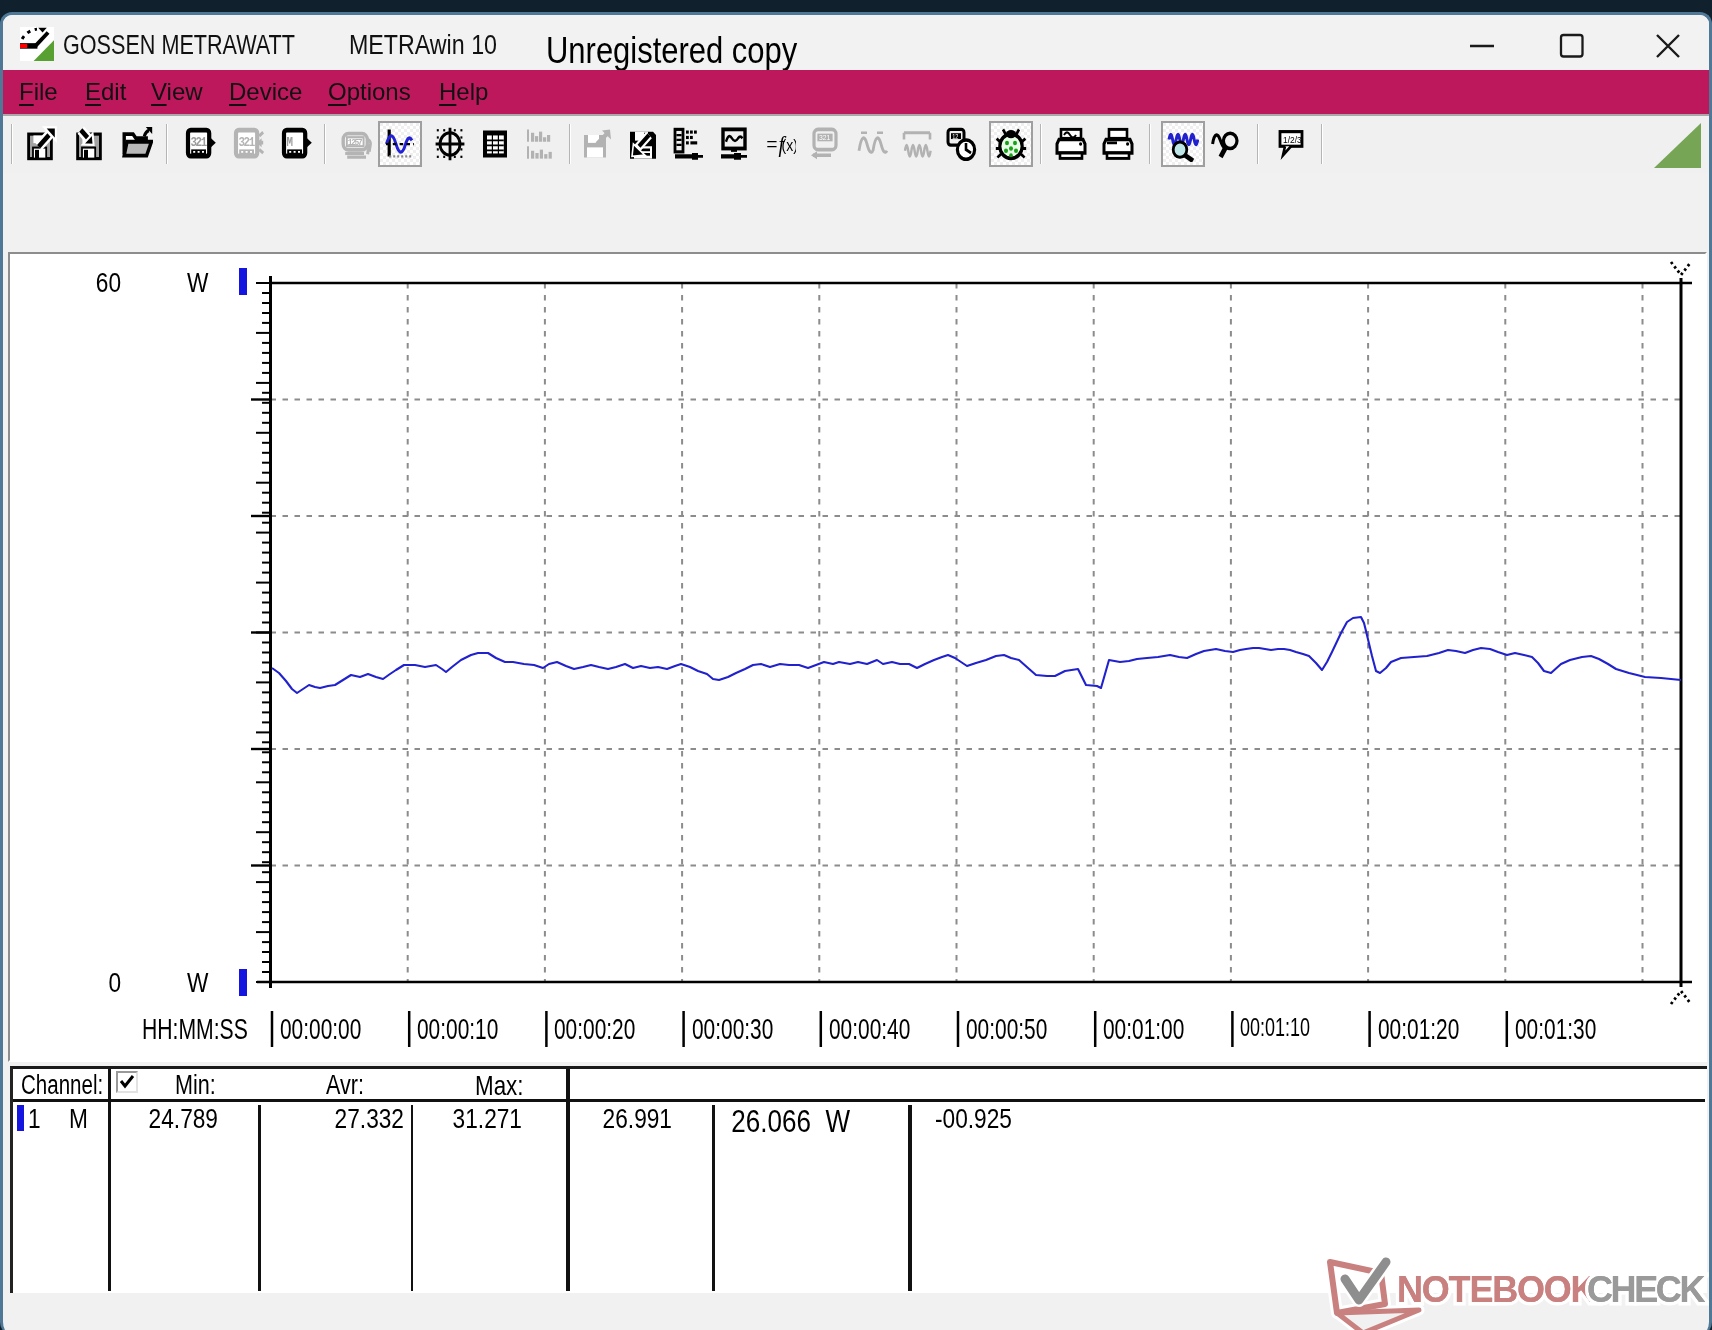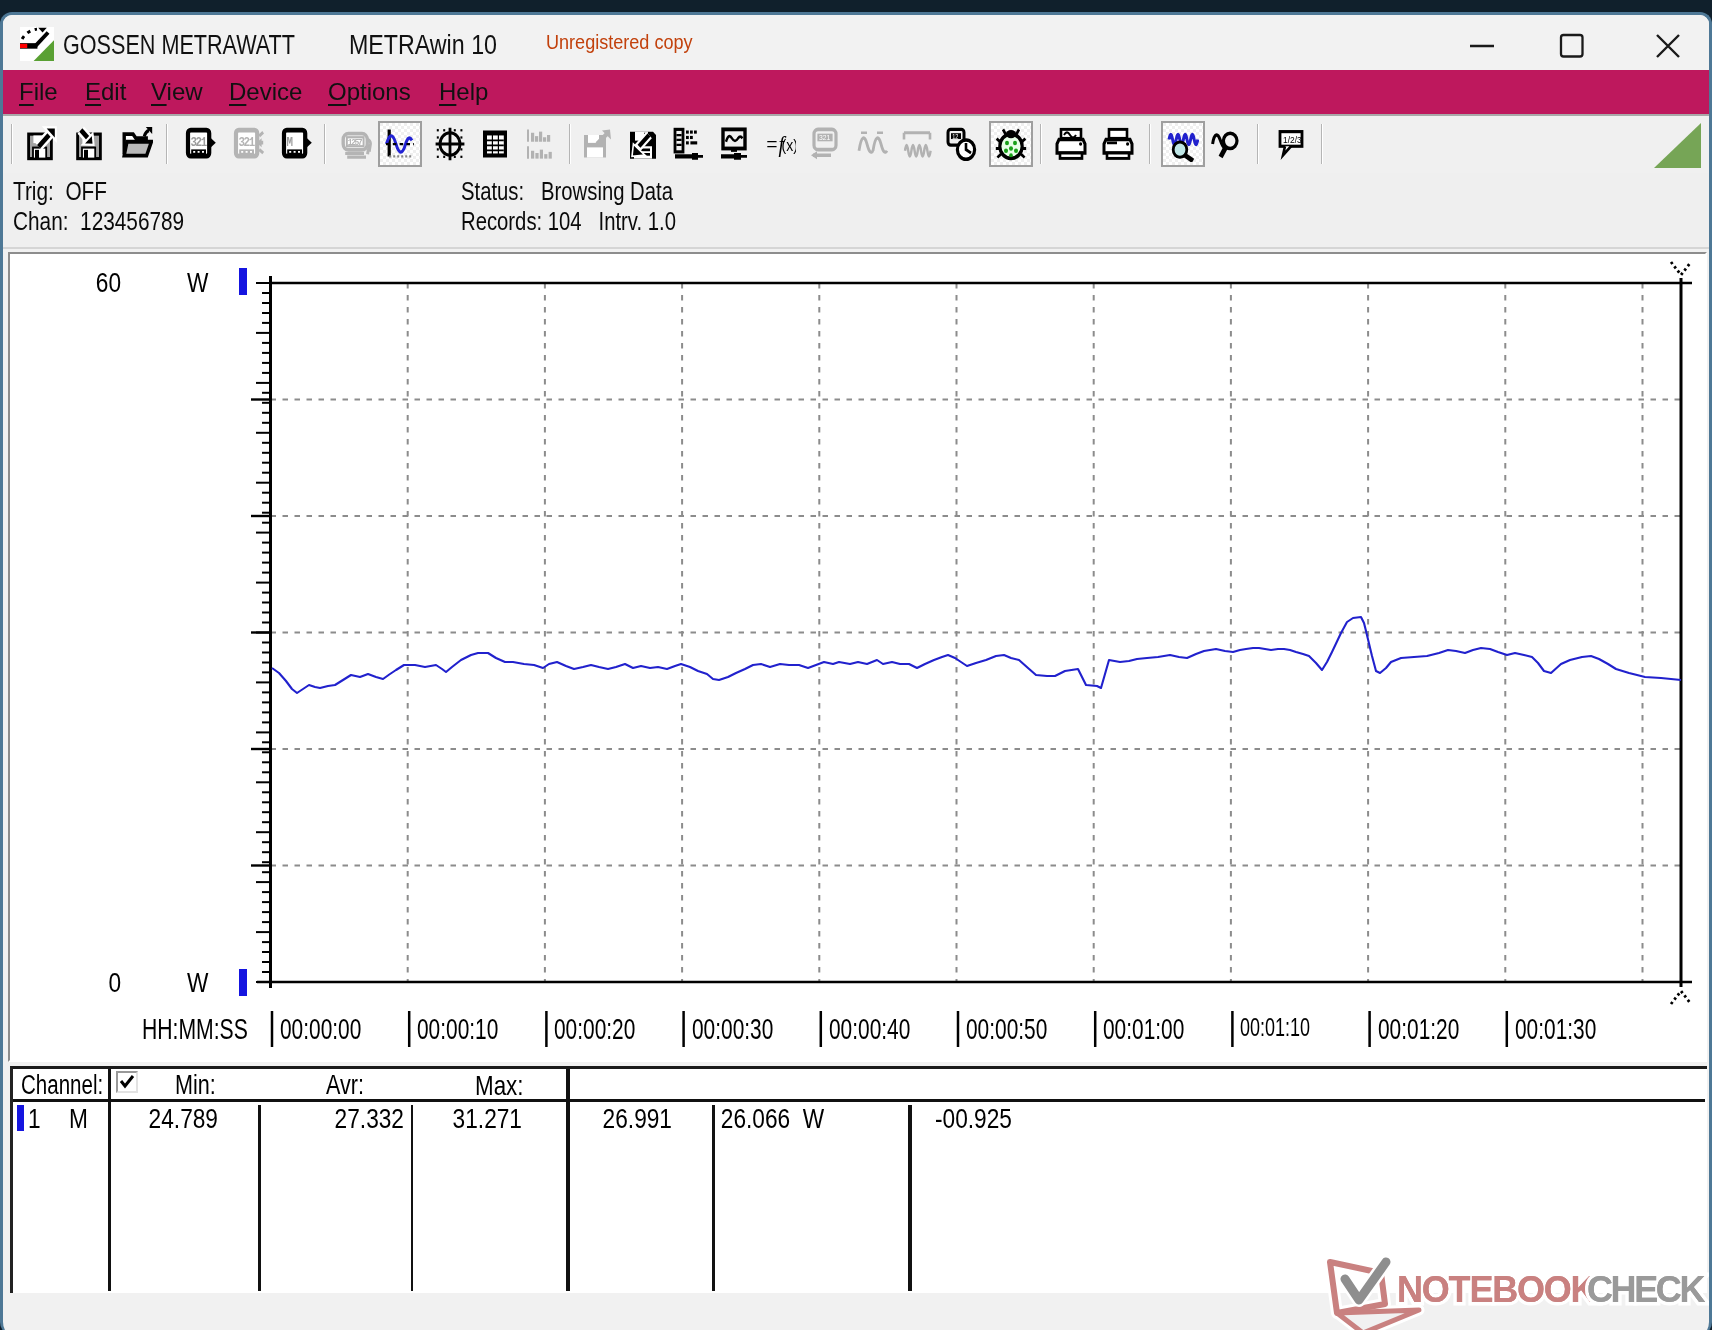--- a/index.html
+++ b/index.html
@@ -45,21 +45,21 @@
       <rect x="0" y="0" width="16" height="16" fill="#fff"></rect>
       <polygon points="6.4,16 16,6.2 16,16" fill="#59a033"></polygon>
       <rect x="0" y="7.6" width="8.2" height="2.6" fill="#000"></rect>
       <rect x="0" y="7.9" width="3.4" height="2.0" fill="#f00"></rect>
       <path d="M7.2,9 L13.2,2.6" stroke="#000" stroke-width="1.8" fill="none"></path>
       <path d="M1,5.6 C2.5,3 5,1.3 8,1" stroke="#000" stroke-width="1.4" fill="none" stroke-dasharray="1.6 2.2"></path>
       <polygon points="8.6,0.4 12.6,0.4 10.6,2.6" fill="#000"></polygon>
     </svg>
     <div class="abs tx" style="left:60px;top:15px;font-size:27px;color:#111"><span class="sx" style="transform:scaleX(0.80)">GOSSEN METRAWATT</span></div>
     <div class="abs tx" style="left:346px;top:15px;font-size:27px;color:#111"><span class="sx" style="transform:scaleX(0.86)">METRAwin 10</span></div>
-    <div class="abs tx" style="left:543px;top:15px;font-size:21px;color:#c2410c"><span class="sx" style="transform:scaleX(0.86)">Unregistered copy</span></div>
+    <div class="abs tx" style="left:543px;top:15px;font-size:36px;color:#000000"><span class="sx" style="transform:scaleX(0.86)">Unregistered copy</span></div>
 
     <svg class="abs" style="left:1462px;top:14px" width="34" height="34" viewBox="0 0 34 34">
       <path d="M5 17 H29" stroke="#1a1a1a" stroke-width="2.4"></path>
     </svg>
     <svg class="abs" style="left:1552px;top:14px" width="34" height="34" viewBox="0 0 34 34">
       <rect x="6" y="6" width="21.5" height="21.5" rx="2.5" fill="none" stroke="#1a1a1a" stroke-width="2.3"></rect>
     </svg>
     <svg class="abs" style="left:1648px;top:14px" width="34" height="34" viewBox="0 0 34 34">
       <path d="M6 6 L28 28 M28 6 L6 28" stroke="#1a1a1a" stroke-width="2.4"></path>
     </svg>
@@ -302,26 +302,20 @@
     <svg class="ticon" style="left:1272px" width="32" height="36" viewBox="0 0 16 16" preserveAspectRatio="none">
         <rect x="2.5" y="2.5" width="11" height="6.5" fill="#fff" stroke="#000" stroke-width="1.4"></rect>
         <path d="M5 9 L4 13 L8 9" fill="#fff" stroke="#000" stroke-width="1.3"></path>
         <text x="4" y="7.6" font-size="4.2" fill="#000" font-family="Liberation Sans">1/2/3</text>
       </svg>
     <svg class="abs" style="left:1648px;top:5px" width="52" height="49" viewBox="0 0 52 49">
       <polygon points="50,2 50,47 3,47" fill="#76a556"></polygon>
     </svg>
   </div>
 
-  <div class="abs" id="statusarea">
-    <div class="stx" style="left:10px;top:3px;font-size:26px"><span class="sx" style="transform:scaleX(0.8)">Trig:  OFF</span></div>
-    <div class="stx" style="left:10px;top:33px;font-size:26px"><span class="sx" style="transform:scaleX(0.8)">Chan:  123456789</span></div>
-    <div class="stx" style="left:458px;top:3px;font-size:26px"><span class="sx" style="transform:scaleX(0.78)">Status:   Browsing Data</span></div>
-    <div class="stx" style="left:458px;top:33px;font-size:26px"><span class="sx" style="transform:scaleX(0.78)">Records: 104   Intrv. 1.0</span></div>
-  </div>
 
   <div class="abs" id="chartpanel">
     <svg class="abs" style="left:0;top:0" width="1695" height="806" viewBox="0 0 1695 806">
 
       <g transform="translate(-9,-241)">
       <line x1="406.7" y1="270" x2="406.7" y2="969" stroke="#8c8c8c" stroke-width="2" stroke-dasharray="5.5 6.5"></line>
       <line x1="543.9" y1="270" x2="543.9" y2="969" stroke="#8c8c8c" stroke-width="2" stroke-dasharray="5.5 6.5"></line>
       <line x1="681.1" y1="270" x2="681.1" y2="969" stroke="#8c8c8c" stroke-width="2" stroke-dasharray="5.5 6.5"></line>
       <line x1="818.3" y1="270" x2="818.3" y2="969" stroke="#8c8c8c" stroke-width="2" stroke-dasharray="5.5 6.5"></line>
       <line x1="955.5" y1="270" x2="955.5" y2="969" stroke="#8c8c8c" stroke-width="2" stroke-dasharray="5.5 6.5"></line>
@@ -466,21 +460,21 @@
     <div class="abs" style="left:4px;top:36px;width:7px;height:26px;background:#1515e0"></div>
     <div class="abs tx" style="left:15px;top:35px;font-size:27px"><span class="sx">1</span></div>
     <div class="abs tx" style="left:56px;top:35px;font-size:27px"><span class="sx">M</span></div>
     <div class="abs tx" style="left:94px;top:35px;width:152px;text-align:center;font-size:27px"><span class="sx" style="transform-origin:50% 50%">24.789</span></div>
     <div class="abs" style="left:245px;top:36px;width:3px;height:186px;background:#111"></div>
     <div class="abs tx" style="left:250px;top:35px;width:148px;text-align:right;font-size:27px"><span class="sx" style="transform-origin:50% 50%">27.332</span></div>
     <div class="abs" style="left:398px;top:36px;width:2px;height:186px;background:#111"></div>
     <div class="abs tx" style="left:398px;top:35px;width:152px;text-align:center;font-size:27px"><span class="sx" style="transform-origin:50% 50%">31.271</span></div>
     <div class="abs tx" style="left:551px;top:35px;width:146px;text-align:center;font-size:27px"><span class="sx" style="transform-origin:50% 50%">26.991</span></div>
     <div class="abs" style="left:699px;top:36px;width:3px;height:186px;background:#111"></div>
-    <div class="abs tx" style="left:698px;top:35px;width:160px;text-align:left;font-size:27px"><span class="sx" style="transform-origin:50% 50%">26.066&nbsp;&nbsp;W</span></div>
+    <div class="abs tx" style="left:698px;top:35px;width:160px;text-align:center;font-size:31px"><span class="sx" style="transform-origin:50% 50%">26.066&nbsp;&nbsp;W</span></div>
     <div class="abs" style="left:895px;top:36px;width:4px;height:186px;background:#111"></div>
     <div class="abs tx" style="left:922px;top:35px;font-size:27px"><span class="sx">-00.925</span></div>
   </div>
 
 
   <div class="abs" id="nbc" style="left:1312px;top:1238px;width:400px;height:86px">
     <svg class="abs" style="left:0;top:0" width="400" height="86" viewBox="0 0 400 86">
       <g stroke-linejoin="round" stroke-linecap="round">
         <path d="M15 9 L66 20 L70 51 L22 60 Z" fill="none" stroke="#fff" stroke-width="12"></path>
         <path d="M22 60 L104 57 L48 80 Z" fill="none" stroke="#fff" stroke-width="11"></path>

